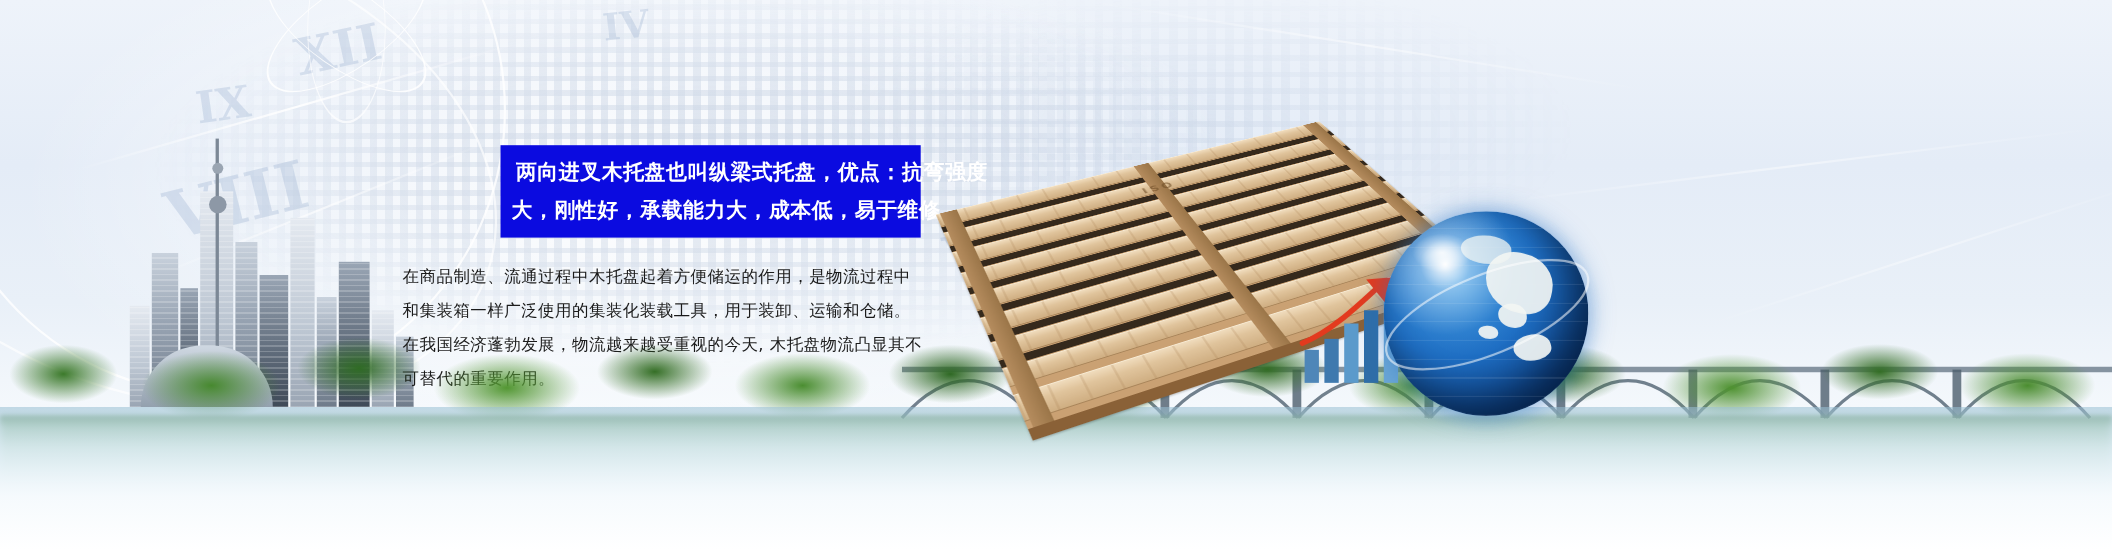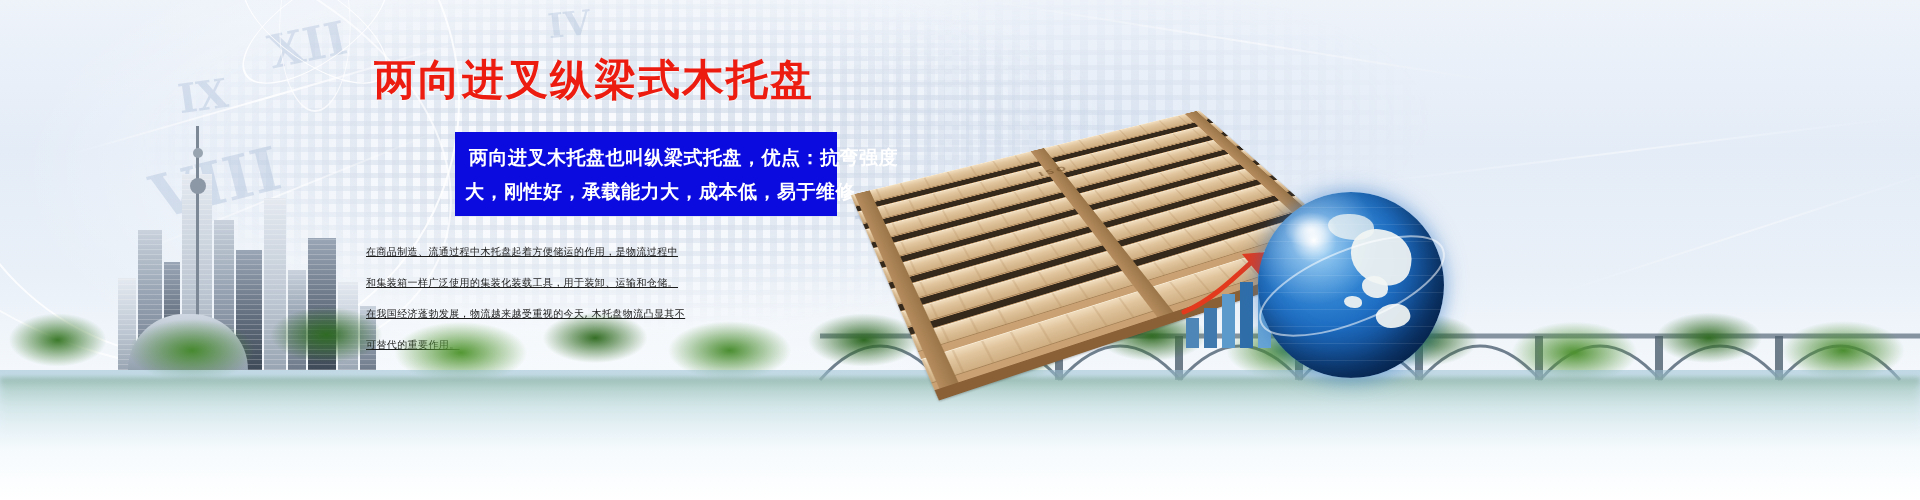--- a/index.html
+++ b/index.html
@@ -102,23 +102,22 @@
   }
   .bluebox p{
     color:#ffffff; font-size:19px; font-weight:700; line-height:34px;
     letter-spacing:.5px; white-space:nowrap;
   }
   .bluebox p.l2{ margin-left:-4px; }
   .body-copy{
     position:absolute; left:366px; top:236px; width:490px;
   }
   .body-copy p{
-    color:#1b1b1b; font-size:10px; line-height:31px; letter-spacing:.4px;
+    color:#1b1b1b; font-size:15px; line-height:31px; letter-spacing:.4px;
     white-space:nowrap;
-    text-decoration:underline;
   }
   .body-copy p.indent{ text-indent:0; }
 
   
   .pallet-wrap{position:absolute; left:845px; top:48px; width:500px; height:300px;}
   .pallet-shadow{
     position:absolute; left:20px; top:215px; width:460px; height:60px;
     background:radial-gradient(ellipse 230px 28px at 50% 50%, rgba(90,110,130,.45) 0%, rgba(255,255,255,0) 72%);
   }
   .pallet{
@@ -219,21 +218,20 @@
     <div class="tower" style="left:170px;width:18px;height:100px;"></div>
     <div class="tower dark" style="left:190px;width:28px;height:132px;"></div>
     <div class="tower light" style="left:220px;width:20px;height:88px;"></div>
     <div class="tower" style="left:242px;width:16px;height:64px;"></div>
     <div class="spire" style="left:78px;height:244px;"></div>
     <div style="position:absolute;left:72px;bottom:176px;width:16px;height:16px;border-radius:50%;background:#8d98a6;"></div>
     <div style="position:absolute;left:75px;bottom:212px;width:10px;height:10px;border-radius:50%;background:#9aa5b2;"></div>
     <div style="position:absolute;left:10px;bottom:0;width:120px;height:56px;border-radius:120px 120px 0 0;background:linear-gradient(180deg,#cfd8e2,#93a0ae);"></div>
   </div>
 
-  <div class="title">两向进叉纵梁式木托盘</div>
 
   <div class="bluebox">
     <p class="l1">两向进叉木托盘也叫纵梁式托盘，优点：抗弯强度</p>
     <p class="l2">大，刚性好，承载能力大，成本低，易于维修.</p>
   </div>
 
   <div class="body-copy">
     <p class="indent">在商品制造、流通过程中木托盘起着方便储运的作用，是物流过程中</p>
     <p>和集装箱一样广泛使用的集装化装载工具，用于装卸、运输和仓储。</p>
     <p class="indent">在我国经济蓬勃发展，物流越来越受重视的今天, 木托盘物流凸显其不</p>

